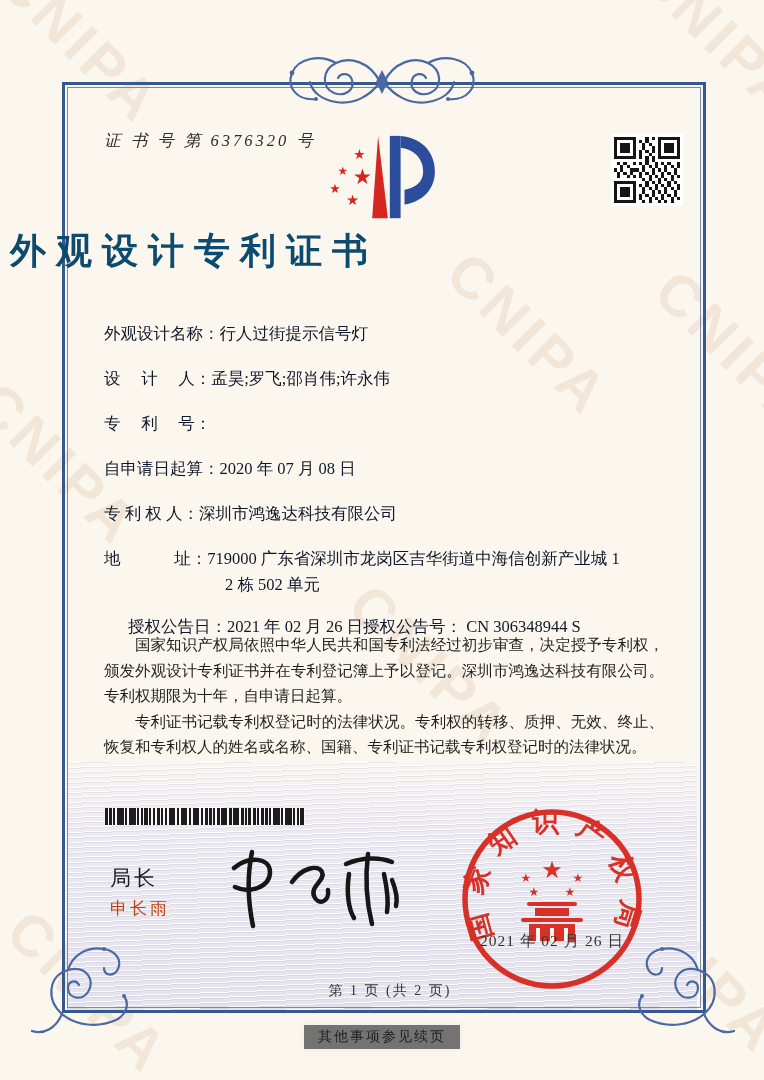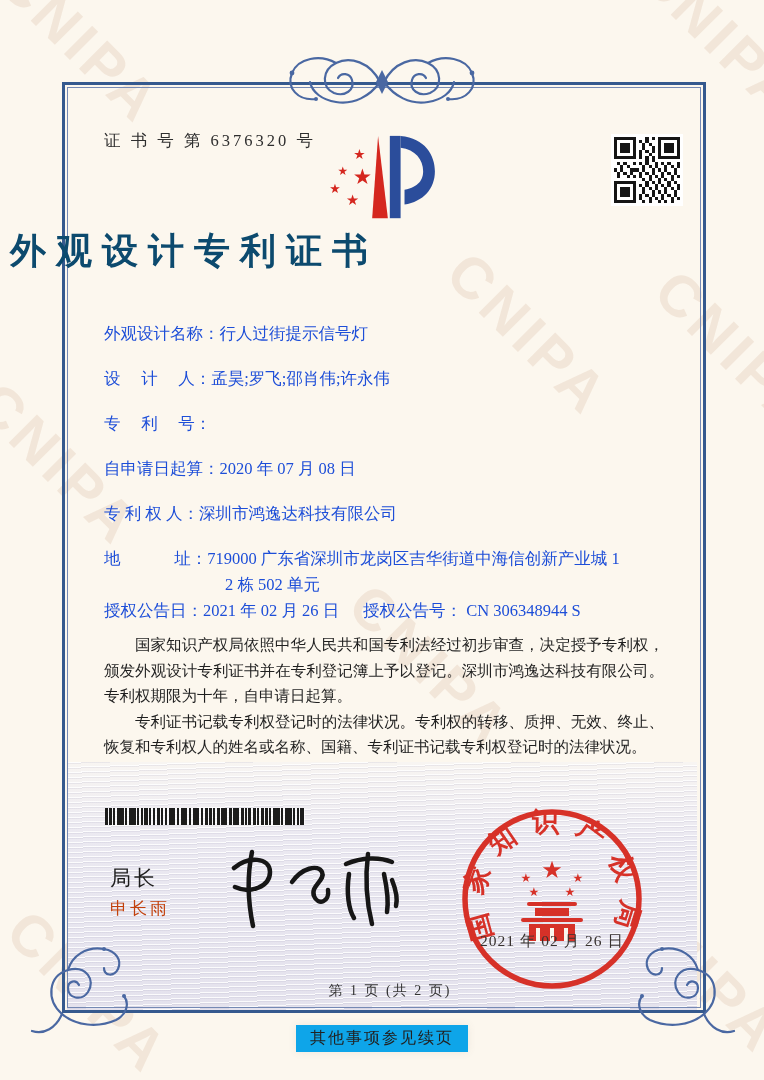--- a/index.html
+++ b/index.html
@@ -20,36 +20,36 @@
   .waveband::after { content:""; position:absolute; inset:0;
       background:repeating-linear-gradient(178deg, rgba(255,255,255,0.85) 0 1px,
                  rgba(167,164,190,0.18) 1px 2px, rgba(255,255,255,0) 2px 5px); }
 
   .ornament { position:absolute; z-index:3; }
   .orn-top { left:262px; top:52px; }
   .orn-bl { left:28px; top:936px; }
   .orn-br { left:628px; top:936px; transform:scaleX(-1); }
 
   .cert-no { position:absolute; left:104px; top:130px; font-size:16.5px; letter-spacing:3px;
-             color:#2e2e2e; z-index:4; }
+             color:#2e2e2e; z-index:4;font-style:italic; }
   .logo { position:absolute; left:320px; top:130px; z-index:4; }
   .qr { position:absolute; left:611px; top:134px; width:72px; height:72px; background:#fff;
         padding:3px; z-index:4; }
   .qr svg { width:100%; height:100%; display:block; }
 
   .title { position:absolute; left:0; top:227px; width:100%; text-align:left; font-size:36px;
            font-weight:bold; letter-spacing:10px; text-indent:10px; color:#0c4a6e; z-index:4; }
 
   .fields { position:absolute; left:104px; top:322px; width:566px; font-size:16.5px;
-            line-height:24px; color:#1d4ed8; z-index:4; }
+            line-height:24px; color:#0f172a; z-index:4; }
   .field-row { display:flex; margin-bottom:21px; }
   .field-row .label { white-space:pre; }
-  .addr-line2 { margin-left:121px; margin-top:-19px; margin-bottom:2px; line-height:24px; }
+  .addr-line2 { margin-left:121px; margin-top:-19px; margin-bottom:18px; line-height:24px; }
   .grant-row { display:flex; margin-bottom:0; }
-  .grant-left { width:259px; display:flex; }
+  .grant-left { width:259px; display:flex;justify-content:flex-end; }
 
   .body-text { position:absolute; left:104px; top:632px; width:560px; font-size:15.5px;
                line-height:25.5px; color:#1f1f1f; text-align:justify; z-index:4; }
   .body-text p { text-indent:2em; }
 
   .barcode { position:absolute; left:105px; top:808px; width:200px; height:17px; z-index:4;
       background-color:rgba(255,255,255,0.55);
       background-image:repeating-linear-gradient(90deg,#1c1c1c 0 2px,transparent 2px 4px),
                        repeating-linear-gradient(90deg,#1c1c1c 0 1px,transparent 1px 6px),
                        repeating-linear-gradient(90deg,#1c1c1c 0 3px,transparent 3px 13px); }
@@ -60,21 +60,21 @@
                color:#c2410c; z-index:4;text-align:right; }
   .signature { position:absolute; left:222px; top:842px; z-index:4; }
 
   .seal { position:absolute; left:457px; top:804px; z-index:4; opacity:0.95; }
   .seal-date { position:absolute; left:452px; top:931px; width:200px; text-align:center;
                font-size:15.5px; letter-spacing:1px; color:#38322f; z-index:5; }
 
   .page-info { position:absolute; left:0; top:982px; width:100%; text-align:center;
                font-size:14px; letter-spacing:2px; color:#333; z-index:4;padding-left:16px; }
   .note { position:absolute; left:50%; transform:translateX(-50%); top:1025px;
-          background:#0ea5e9; padding:3px 14px; font-size:16px; letter-spacing:2px;
+          background:#737373; padding:3px 14px; font-size:14px; letter-spacing:2px;
           color:#222; z-index:4; box-shadow:0 0 8px rgba(120,100,80,0.10); }
 </style>
 </head>
 <body>
 
 <div class="page">
 
   <div class="watermark" style="left:-20px; top:8px;">CNIPA</div>
   <div class="watermark" style="left:620px; top:2px;">CNIPA</div>
   <div class="watermark" style="left:636px; top:318px;">CNIPA</div>

